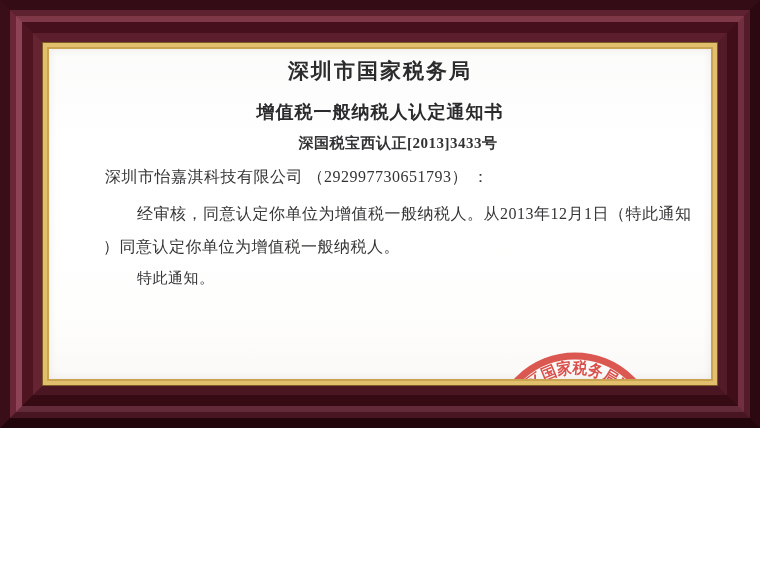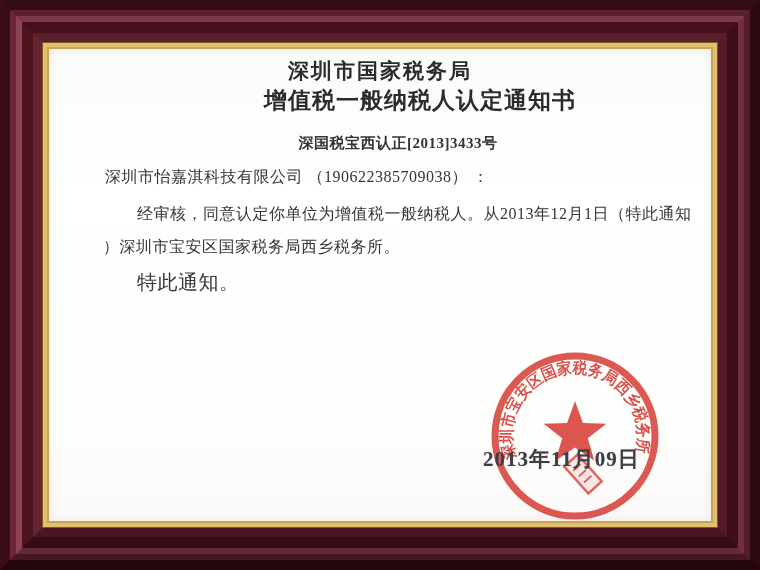--- a/index.html
+++ b/index.html
@@ -1,21 +1,21 @@
 <!DOCTYPE html>
 <html><head>
 <meta charset="utf-8">
 <style>
   html,body{margin:0;padding:0;background:#ffffff;}
   body{width:760px;height:570px;font-family:"Liberation Serif","DejaVu Serif",serif;}
   *{box-sizing:border-box;}
 
   
   .f{width:100%;height:100%;}
-  .frame-l1{width:760px;height:570px;
+  .frame-l1{width:760px;height:428px;
     border-style:solid;border-width:10px;
     border-color:#330c15 #2c0911 #22060c #3a0e19;}
   .frame-l2{border-style:solid;border-width:6px;
     border-color:#5e212f #541c29 #481623 #6b2737;}
   .frame-l3{border-style:solid;border-width:6px;
     border-color:#7e3848 #713041 #632a39 #8d4255;}
   .frame-l4{border-style:solid;border-width:11px;
     border-color:#46111c #3f0e18 #370b13 #4e1420;}
   .frame-l5{border-style:solid;border-width:9px;
     border-color:#5c1e2c #531a27 #4a1622 #662433;}
@@ -25,28 +25,28 @@
 
   .paper{position:relative;width:100%;height:100%;
     background:linear-gradient(180deg,#fbfbfa 0%,#ffffff 30%,#fefefd 80%,#faf9f8 100%);
     box-shadow:inset 0 0 10px rgba(60,30,30,0.07);
     color:#2f2f31;overflow:hidden;}
 
   
   .abs{position:absolute;white-space:nowrap;}
   .title1{top:8px;left:0;width:100%;text-align:center;
     font-size:21px;font-weight:700;letter-spacing:2px;color:#2b2b2d;}
-  .title2{top:36px;left:0;width:100%;text-align:center;
-    font-size:23px;font-weight:700;letter-spacing:1px;color:#2b2b2d;margin-left:40px;}
+  .title2{top:51px;left:0;width:100%;text-align:center;
+    font-size:18px;font-weight:700;letter-spacing:1px;color:#2b2b2d;}
   .docnum{top:85px;left:0;width:100%;text-align:center;
     font-size:15px;font-weight:700;letter-spacing:0.5px;color:#333335;padding-left:36px;}
   .addressee{top:118px;left:56px;font-size:16px;letter-spacing:0.5px;color:#353537;}
   .body-line1{top:155px;left:88px;font-size:16px;letter-spacing:0.5px;color:#353537;}
   .body-line2{top:188px;left:54px;font-size:16px;letter-spacing:0.5px;color:#353537;}
-  .closing{top:220px;left:88px;font-size:20px;letter-spacing:0.5px;color:#353537;text-align:center;}
+  .closing{top:220px;left:88px;font-size:15px;letter-spacing:0.5px;color:#353537;text-align:center;}
 
   
   .seal{position:absolute;left:431px;top:295px;opacity:0.93;}
   .issue-date{position:absolute;left:434px;top:396px;
     font-family:Liberation Serif, serif;
     font-size:21px;font-weight:700;letter-spacing:1px;color:#3e3f44;
     text-shadow:0 0 1px rgba(60,60,70,0.4);}
 </style>
 </head>
 <body>
@@ -61,25 +61,25 @@
        <div class="gold-inner f">
 
         <div class="paper">
 
           <div class="abs title1">深圳市国家税务局</div>
 
           <div class="abs title2">增值税一般纳税人认定通知书</div>
 
           <div class="abs docnum">深国税宝西认正[2013]3433号</div>
 
-          <div class="abs addressee">深圳市怡嘉淇科技有限公司 （190622385709038） ：</div>
+          <div class="abs addressee">深圳市怡嘉淇科技有限公司 （292997730651793） ：</div>
 
           <div class="abs body-line1">经审核，同意认定你单位为增值税一般纳税人。从2013年12月1日（特此通知</div>
 
-          <div class="abs body-line2">）深圳市宝安区国家税务局西乡税务所。</div>
+          <div class="abs body-line2">）同意认定你单位为增值税一般纳税人。</div>
 
           <div class="abs closing">特此通知。</div>
 
           <svg class="seal" width="190" height="190" viewBox="0 0 190 190">
             <circle cx="95" cy="92" r="80" fill="none" stroke="#d5342c" stroke-width="7" opacity="0.88"></circle>
             <path id="sealArc" d="M 35.8 113.6 A 63 63 0 1 1 154.2 113.6" fill="none"></path>
             <text font-size="16" font-weight="700" fill="#d5342c" opacity="0.92">
               <textPath href="#sealArc" startOffset="0" textLength="236" lengthAdjust="spacingAndGlyphs">深圳市宝安区国家税务局西乡税务所</textPath>
             </text>
             <polygon points="95,57 102.9,79.1 126.4,79.8 107.8,94.2 114.4,116.7 95,103.5 75.6,116.7 82.2,94.2 63.6,79.8 87.1,79.1" fill="#d5342c" opacity="0.9"></polygon>

